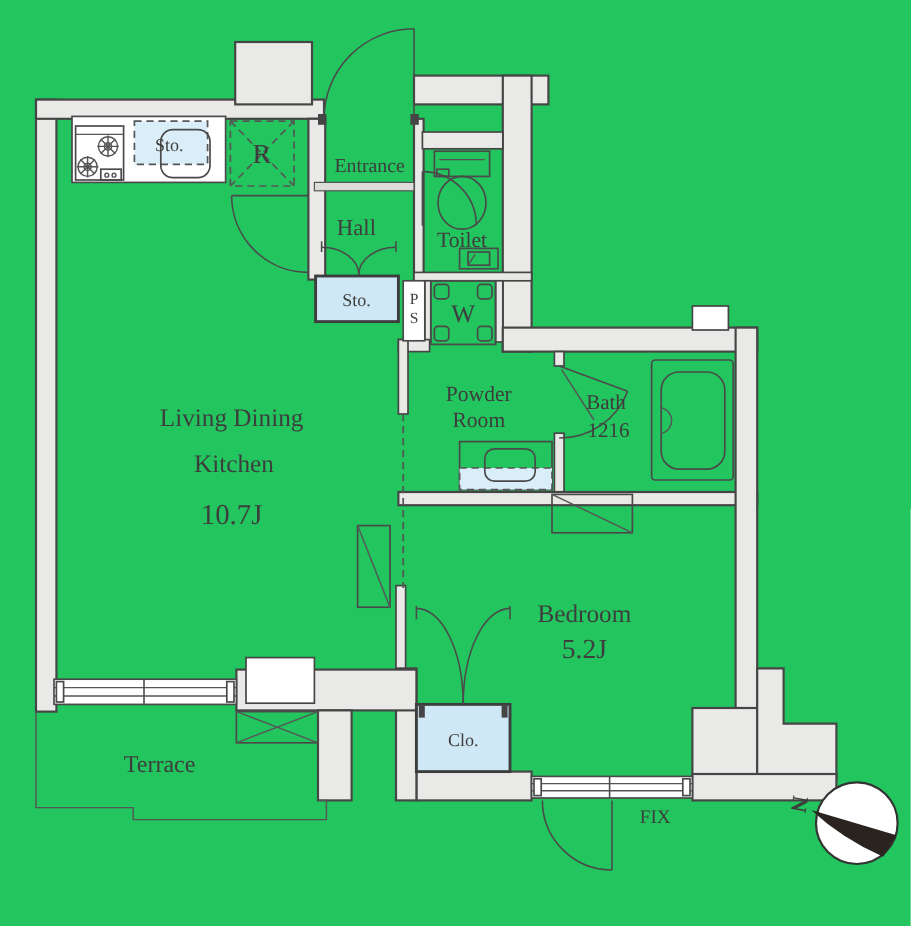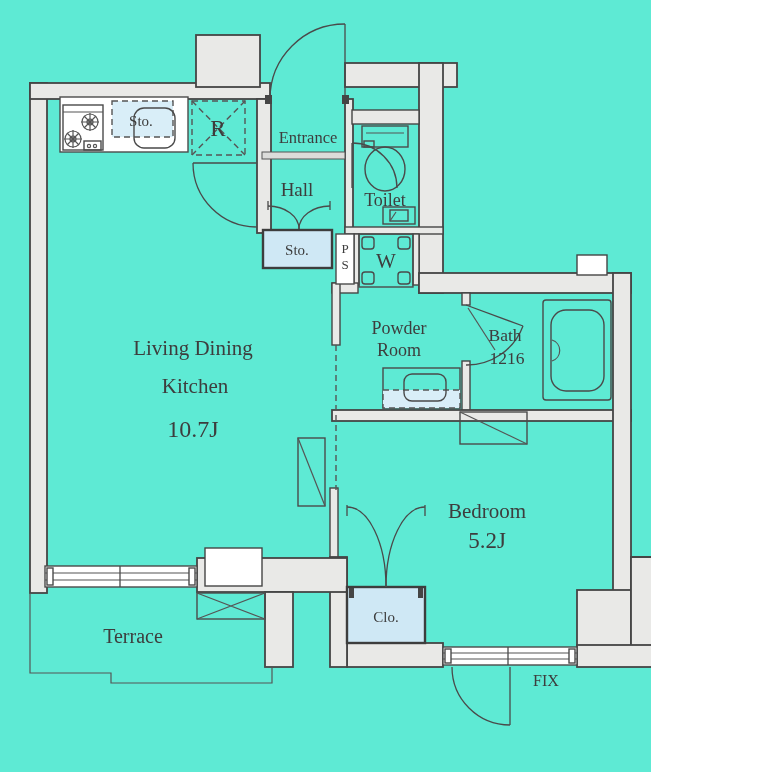--- a/index.html
+++ b/index.html
@@ -1,16 +1,16 @@
 <!DOCTYPE html>
 <html><head>
 <meta charset="utf-8">
 <style>
   html,body{margin:0;padding:0;background:#ffffff;}
-  #stage{position:relative;width:651px;height:772px;background:#5eead4;overflow:hidden;
+  #stage{position:relative;width:759px;height:772px;background:#22c55e;overflow:hidden;
          font-family:"Liberation Serif","DejaVu Serif",serif;}
   svg{position:absolute;left:0;top:0;}
   .wall{fill:#e9e9e7;stroke:#454545;stroke-width:1.8;}
   .wallthin{fill:#e9e9e7;stroke:#454545;stroke-width:1.4;}
   .whitebox{fill:#ffffff;stroke:#454545;stroke-width:1.4;}
   .fix{fill:#ffffff;stroke:#4a4a4a;stroke-width:1.4;}
   .fixnf{fill:none;stroke:#4a4a4a;stroke-width:1.4;}
   .thin{fill:none;stroke:#555555;stroke-width:1.2;}
   .door{fill:none;stroke:#4a4a4a;stroke-width:1.3;}
   .dash{fill:none;stroke:#555555;stroke-width:1.4;stroke-dasharray:6 4;}

